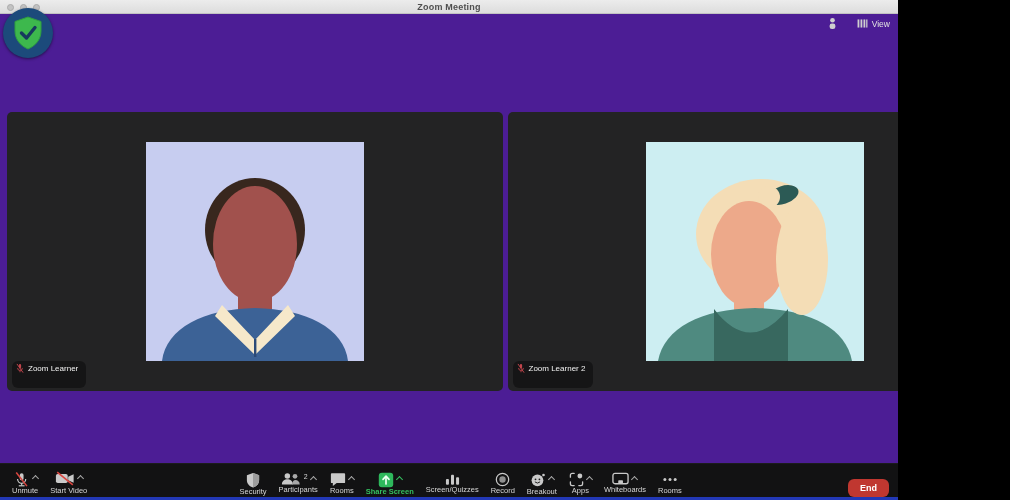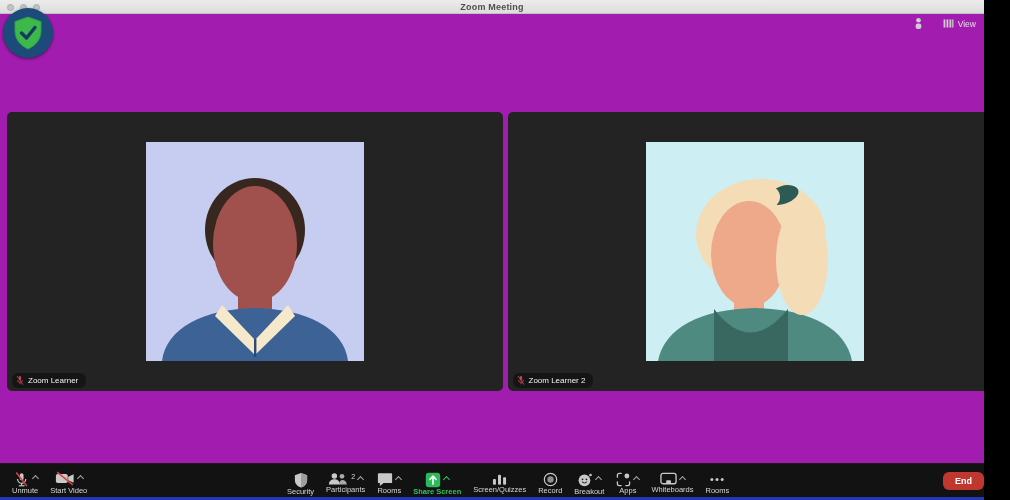--- a/index.html
+++ b/index.html
@@ -1,18 +1,18 @@
 <!DOCTYPE html>
 <html><head>
 <meta charset="utf-8">
 <style>
   * { margin:0; padding:0; box-sizing:border-box; }
   html,body { width:1010px; height:500px; overflow:hidden; background:#000; }
   body { font-family:"Liberation Sans", sans-serif; }
-  .window { position:relative; width:984px; height:500px; background:#a21caf; overflow:hidden; }
+  .window { position:relative; width:898px; height:500px; background:#4c1d95; overflow:hidden; }
 
   
   .titlebar { position:absolute; top:0; left:0; right:0; height:14px;
     background:linear-gradient(#ececec,#dddddd); border-bottom:1px solid #c2c2c2;
     display:flex; align-items:center; justify-content:center; z-index:5; }
   .traffic { position:absolute; left:7px; top:4px; display:flex; gap:6px; }
   .traffic .dot { width:7px; height:7px; border-radius:50%; background:#c2c2c2; border:1px solid #ababab; }
   .title-text { font-size:9px; font-weight:bold; color:#4f4f4f; letter-spacing:.2px; }
 
   
@@ -25,39 +25,39 @@
   .person-btn { display:flex; align-items:center; }
   .view-btn { display:flex; align-items:center; gap:4px; color:#e2e2e2; font-size:8.5px; cursor:default; }
 
   
   .grid { position:absolute; top:112px; left:7px; width:996px; height:279px; display:flex; gap:5px; }
   .tile { flex:1; position:relative; background:#232324; border-radius:5px; overflow:hidden; }
   .avatar-box { position:absolute; top:30px; left:50%; transform:translateX(-50%);
     width:218px; height:219px; }
   .avatar-box svg { display:block; width:100%; height:100%; }
   .name-tag { position:absolute; left:5px; bottom:3px; display:flex; align-items:center; gap:4px;
-    background:rgba(0,0,0,.38); border-radius:6px; padding:2px 8px 2px 4px; }
+    background:rgba(0,0,0,.38); border-radius:6px; padding:2px 8px 14px 4px; }
   .name-tag .nm { color:#f2f2f2; font-size:8px; }
 
   
   .toolbar { position:absolute; left:0; right:0; bottom:3px; height:34px; background:#121213;
     border-top:1px solid rgba(255,255,255,.04);
     display:flex; align-items:stretch; }
   .tb-left { display:flex; align-items:flex-end; padding-left:6px; }
   .tb-center { display:flex; align-items:stretch; margin:4px auto; }
   .tb-item { position:relative; display:flex; flex-direction:column; align-items:center;
     justify-content:space-between; padding:4px 6px 3px; cursor:default; }
   .tb-iconrow { display:flex; align-items:flex-start; gap:3px; height:16px; }
   .tb-label { font-size:7.5px; color:#d6d6d6; white-space:nowrap; line-height:1; }
   .tb-label.green { color:#35c060;font-weight:bold; }
   .caret { width:5px; height:5px; border-left:1.2px solid #a8a8a8; border-top:1.2px solid #a8a8a8;
     transform:rotate(45deg); margin-top:5px; }
   .caret.green { border-color:#35c060; }
   .pbadge { font-size:7px; color:#d6d6d6; margin-top:1px; }
-  .end-wrap { display:flex; align-items:center; padding-left:20px; }
+  .end-wrap { display:flex; align-items:flex-end; padding-right:9px; padding-left:20px; }
   .end-btn { background:#c03730; color:#fff; font-size:9px; font-weight:bold;
     border:none; border-radius:6px; padding:4px 12px; cursor:default; }
   .bottom-strip { position:absolute; left:0; right:0; bottom:0; height:3px; background:#2238b6; }
 
   svg { overflow:visible; }
 </style>
 </head>
 <body>
 
 <div class="window">

